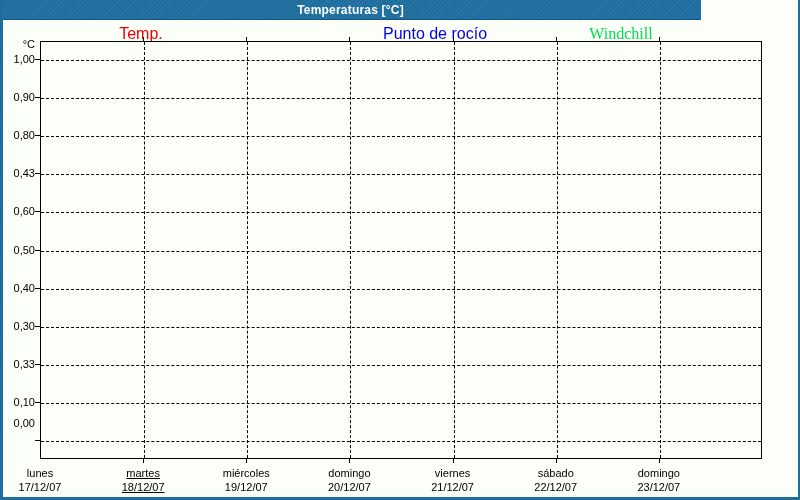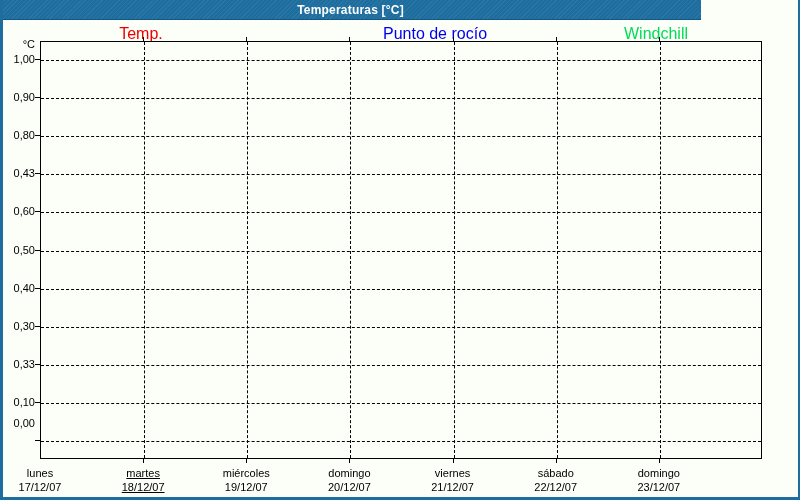--- a/index.html
+++ b/index.html
@@ -46,21 +46,21 @@
 <body>
 
 <div id="chart-window">
 
   <div id="title-bar" style="background-color: rgb(29, 109, 158);">
     <span class="title">Temperaturas [°C]</span>
   </div>
 
   <span class="legend-item" style="left: 141px; color: rgb(238, 0, 0);">Temp.</span>
   <span class="legend-item" style="left: 408px; color: rgb(0, 0, 238); margin-left: 27px;">Punto de rocío</span>
-  <span class="legend-item" style="left: 656px; color: rgb(0, 221, 85);">Windchill</span>
+  <span class="legend-item" style="left: 621px; color: rgb(0, 221, 85); font-family: Liberation Serif, serif;">Windchill</span>
 
   <div id="y-axis-labels">
     <div id="y-axis-unit">°C</div>
   <div class="ylabel" style="top: 12px;">1,00</div>
       <div class="ylabel" style="top: 50.1px;">0,90</div>
       <div class="ylabel" style="top: 88.2px;">0,80</div>
       <div class="ylabel" style="top: 126.3px;">0,43</div>
       <div class="ylabel" style="top: 164.4px;">0,60</div>
       <div class="ylabel" style="top: 202.5px;">0,50</div>
       <div class="ylabel" style="top: 240.6px;">0,40</div>

